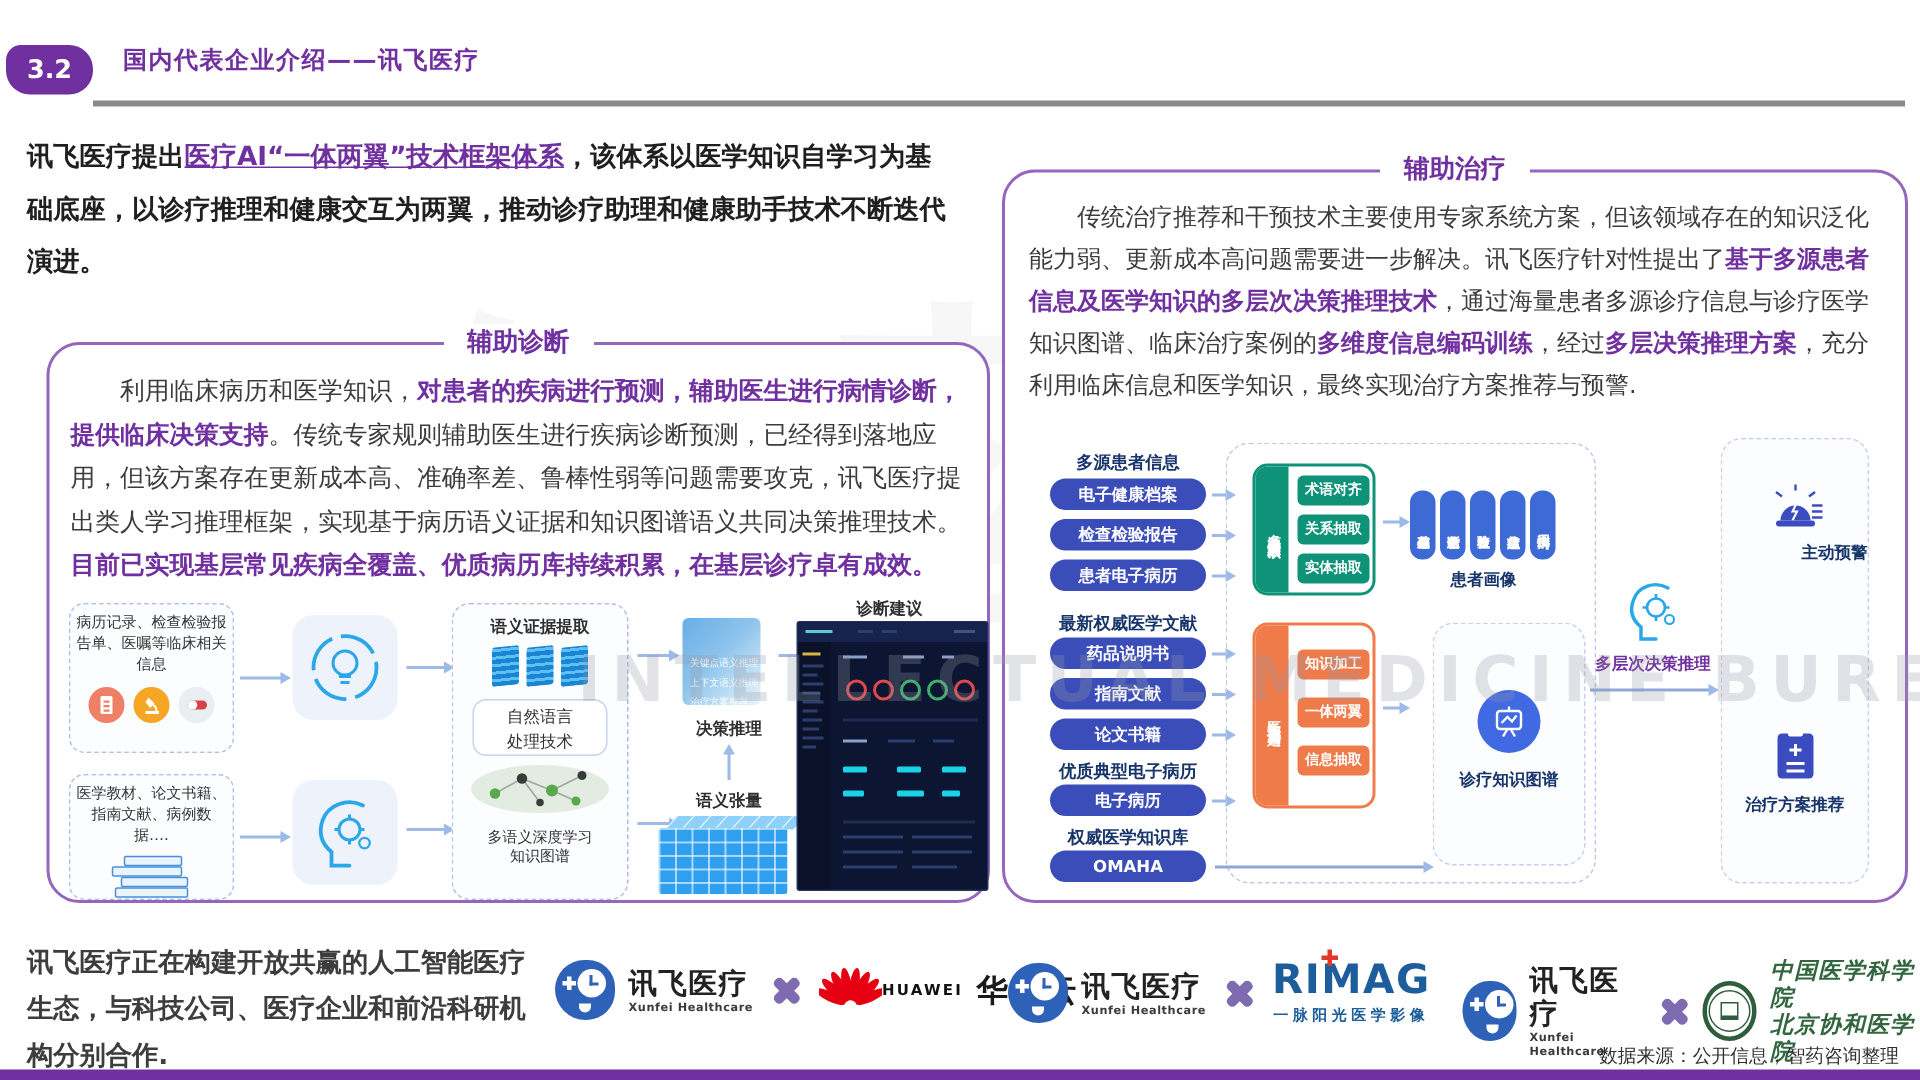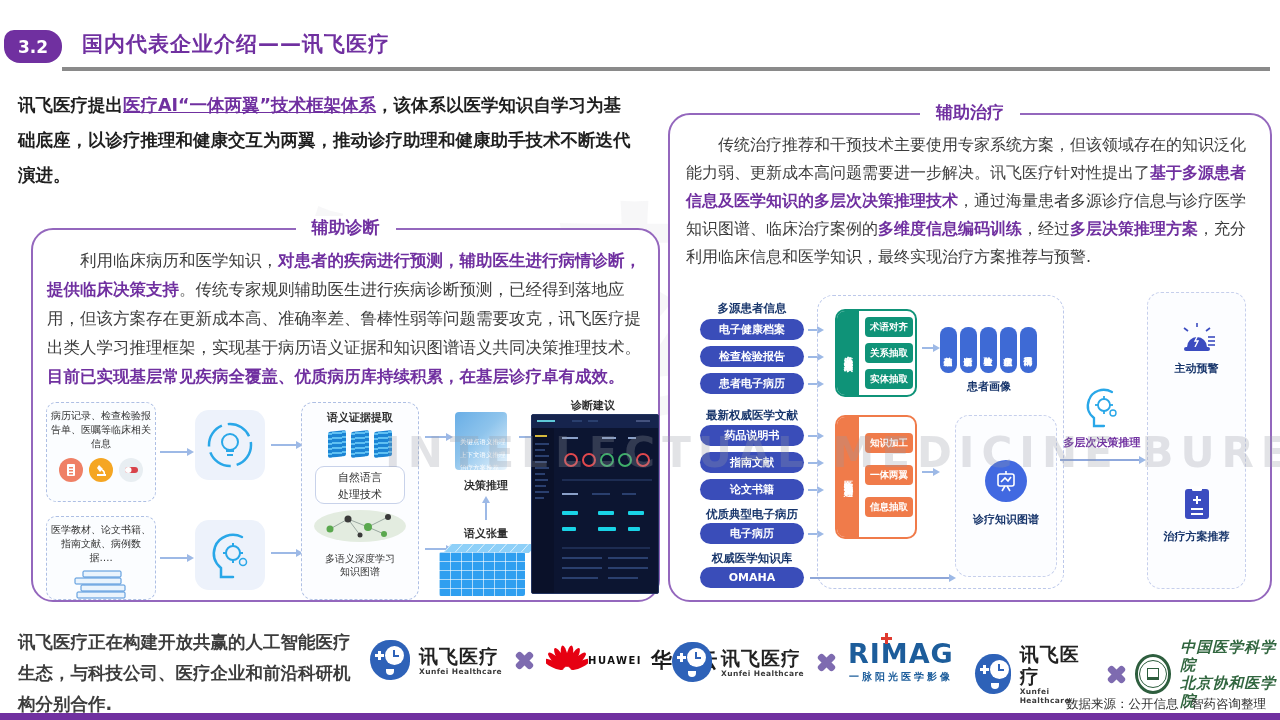--- a/index.html
+++ b/index.html
@@ -4,21 +4,21 @@
 <style>
   html,body{margin:0;padding:0;background:#fff;}
   #slide{position:relative;width:1280px;height:720px;overflow:hidden;background:#fff;
          font-family:"DejaVu Sans","Liberation Sans",sans-serif;color:#333;}
   .abs{position:absolute;}
 
   
   .badge{left:4px;top:30px;width:58px;height:33px;background:#7030A0;color:#fff;
          border-radius:10px 16px 16px 16px;font-size:17px;font-weight:bold;
          display:flex;align-items:center;justify-content:center;}
-  .page-title{left:82px;top:30px;font-size:21px;font-weight:bold;color:#7030A0;letter-spacing:1px;}
+  .page-title{left:82px;top:30px;font-size:16px;font-weight:bold;color:#7030A0;letter-spacing:1px;}
   .title-underline{left:62px;top:67px;width:1208px;height:4px;background:#8a8a8a;}
 
   
   .intro{left:18px;top:88px;width:618px;font-size:17.5px;line-height:35px;font-weight:bold;color:#1f1f1f;}
   .intro .lnk{color:#7030A0;text-decoration:underline;}
 
   
   .panel{border:2px solid #9467bd;border-radius:22px;background:#fff;}
   .panel-title{position:absolute;top:-14px;left:50%;transform:translateX(-50%);
                background:#fff;padding:0 16px;font-size:17px;font-weight:bold;color:#7030A0;white-space:nowrap;}
@@ -418,21 +418,21 @@
           </g>
         <path d="M9 26 a10 10 0 0 1 20 0 z" fill="#3B4CC0"></path>
         <path d="M20 14 l-3 6 h3 l-3 6" stroke="#fff" stroke-width="1.4" fill="none"></path>
         <rect x="6" y="26" width="26" height="4" rx="2" fill="#3B4CC0"></rect>
         <g stroke="#3B4CC0" stroke-width="1.6">
             <line x1="30" y1="16" x2="37" y2="16"></line>
             <line x1="30" y1="20" x2="37" y2="20"></line>
             <line x1="30" y1="24" x2="37" y2="24"></line>
           </g>
       </svg>
-      <div class="blbl" style="left:0;top:68px;width:97px;">主动预警</div>
+      <div class="blbl" style="left:0;top:68px;width:97px;text-align:right;">主动预警</div>
       <svg class="abs" style="left:34px;top:192px;" width="30" height="36">
         <rect x="3" y="4" width="24" height="30" rx="3" fill="#3B4CC0"></rect>
         <rect x="10" y="1" width="10" height="5" rx="1.5" fill="#fff"></rect>
         <g stroke="#fff" stroke-width="2">
             <line x1="15" y1="11" x2="15" y2="19"></line>
             <line x1="11" y1="15" x2="19" y2="15"></line>
             <line x1="9" y1="24" x2="21" y2="24"></line>
             <line x1="9" y1="29" x2="21" y2="29"></line>
           </g>
       </svg>

